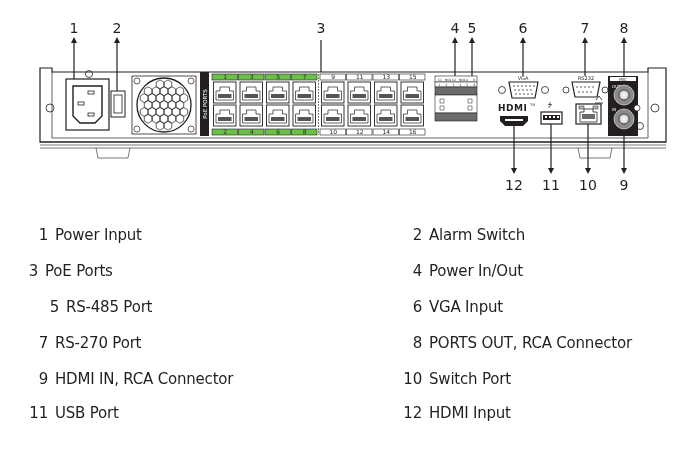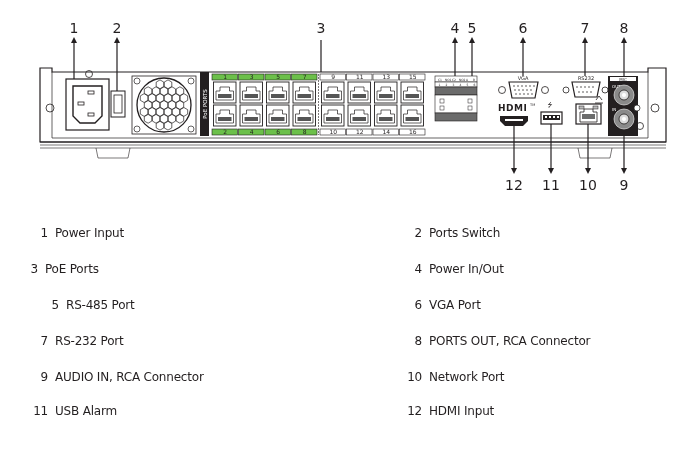--- a/index.html
+++ b/index.html
@@ -3,21 +3,21 @@
 <meta charset="utf-8">
 <style>
   html, body { margin:0; padding:0; background:#ffffff; }
   body { width:700px; height:466px; position:relative; overflow:hidden;
          font-family: "DejaVu Sans", sans-serif; color:#231f20; }
   #diagram { position:absolute; left:0; top:0; width:700px; height:200px; }
   .callout { font-family:"DejaVu Sans", sans-serif; font-size:14px; fill:#231f20; }
   .tiny { font-family:"DejaVu Sans", sans-serif; font-size:5px; fill:#231f20; }
   .portnum { font-family:"DejaVu Sans", sans-serif; font-size:6px; fill:#231f20; }
   #legend { position:absolute; left:0; top:226px; width:700px; }
-  .leg { position:absolute; font-size:12px; letter-spacing:-0.2px; white-space:nowrap; }
+  .leg { position:absolute; font-size:15px; letter-spacing:-0.2px; white-space:nowrap; }
   .leg .n { display:inline-block; text-align:right; width:22px; margin-right:7px; }
 </style>
 </head>
 <body>
 
 <svg id="diagram" viewBox="0 0 700 200" xmlns="http://www.w3.org/2000/svg">
   <defs>
     <marker id="arr" viewBox="0 0 10 10" refX="5" refY="5" markerWidth="5" markerHeight="6" orient="auto-start-reverse">
       <path d="M0,0 L10,5 L0,10 z" fill="#231f20"></path>
     </marker>
@@ -357,24 +357,24 @@
     <text class="callout" x="624" y="33" text-anchor="middle">8</text>
     <text class="callout" x="624" y="190" text-anchor="middle">9</text>
     <text class="callout" x="588" y="190" text-anchor="middle">10</text>
     <text class="callout" x="551" y="190" text-anchor="middle">11</text>
     <text class="callout" x="514" y="190" text-anchor="middle">12</text>
   </g>
 </svg>
 
 <div id="legend">
   <div class="leg" style="left:26px;top:0px"><span class="n">1</span><span>Power Input</span></div>
-  <div class="leg" style="left:400px;top:0px"><span class="n">2</span><span>Ports Switch</span></div>
+  <div class="leg" style="left:400px;top:0px"><span class="n">2</span><span>Alarm Switch</span></div>
   <div class="leg" style="left:16px;top:36px"><span class="n">3</span><span>PoE Ports</span></div>
   <div class="leg" style="left:400px;top:36px"><span class="n">4</span><span>Power In/Out</span></div>
   <div class="leg" style="left:37px;top:72px"><span class="n">5</span><span>RS-485 Port</span></div>
-  <div class="leg" style="left:400px;top:72px"><span class="n">6</span><span>VGA Port</span></div>
-  <div class="leg" style="left:26px;top:108px"><span class="n">7</span><span>RS-232 Port</span></div>
+  <div class="leg" style="left:400px;top:72px"><span class="n">6</span><span>VGA Input</span></div>
+  <div class="leg" style="left:26px;top:108px"><span class="n">7</span><span>RS-270 Port</span></div>
   <div class="leg" style="left:400px;top:108px"><span class="n">8</span><span>PORTS OUT, RCA Connector</span></div>
-  <div class="leg" style="left:26px;top:144px"><span class="n">9</span><span>AUDIO IN, RCA Connector</span></div>
-  <div class="leg" style="left:400px;top:144px"><span class="n">10</span><span>Network Port</span></div>
-  <div class="leg" style="left:26px;top:178px"><span class="n">11</span><span>USB Alarm</span></div>
+  <div class="leg" style="left:26px;top:144px"><span class="n">9</span><span>HDMI IN, RCA Connector</span></div>
+  <div class="leg" style="left:400px;top:144px"><span class="n">10</span><span>Switch Port</span></div>
+  <div class="leg" style="left:26px;top:178px"><span class="n">11</span><span>USB Port</span></div>
   <div class="leg" style="left:400px;top:178px"><span class="n">12</span><span>HDMI Input</span></div>
 </div>
 
 </body></html>

